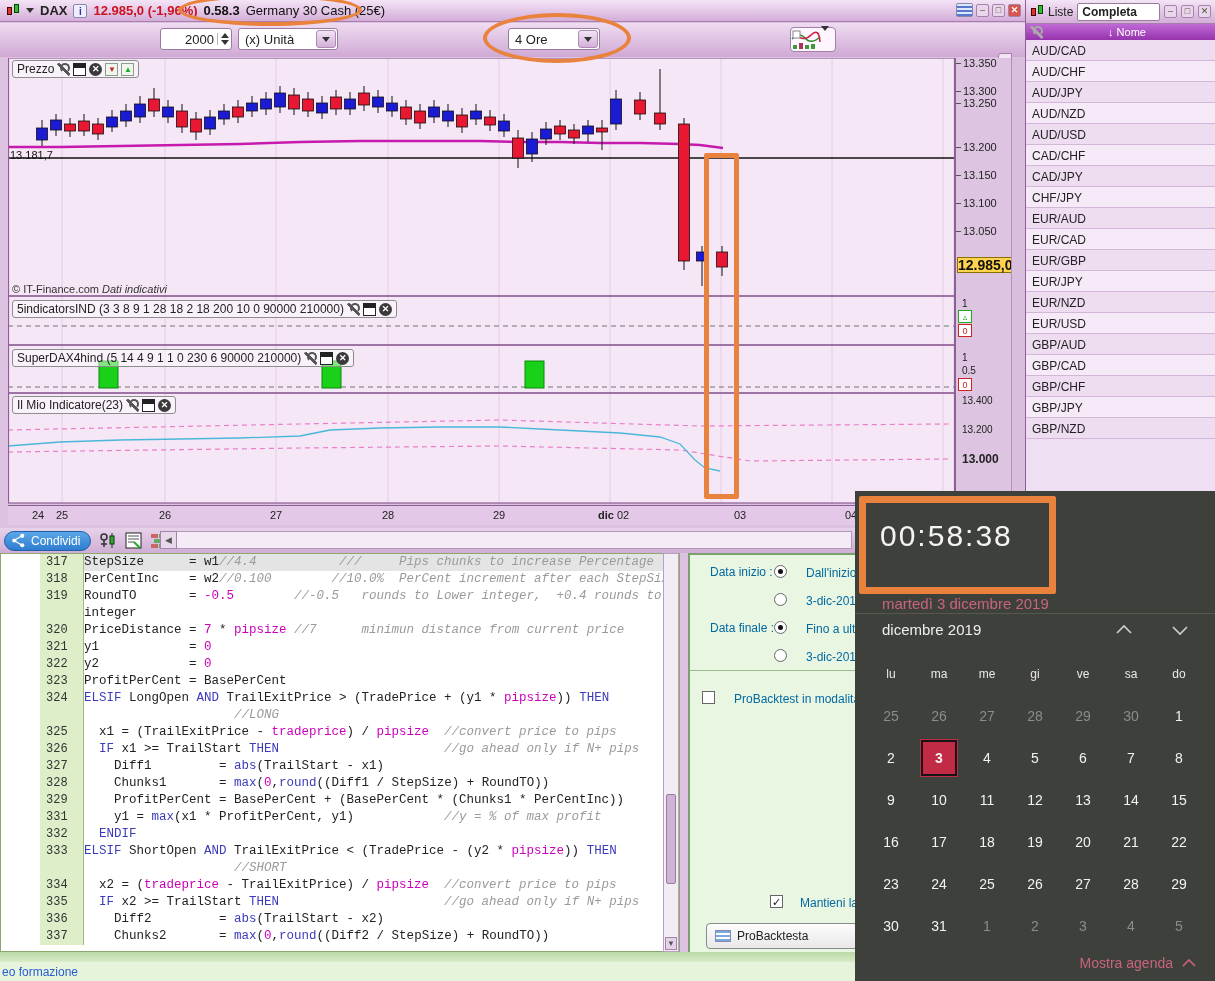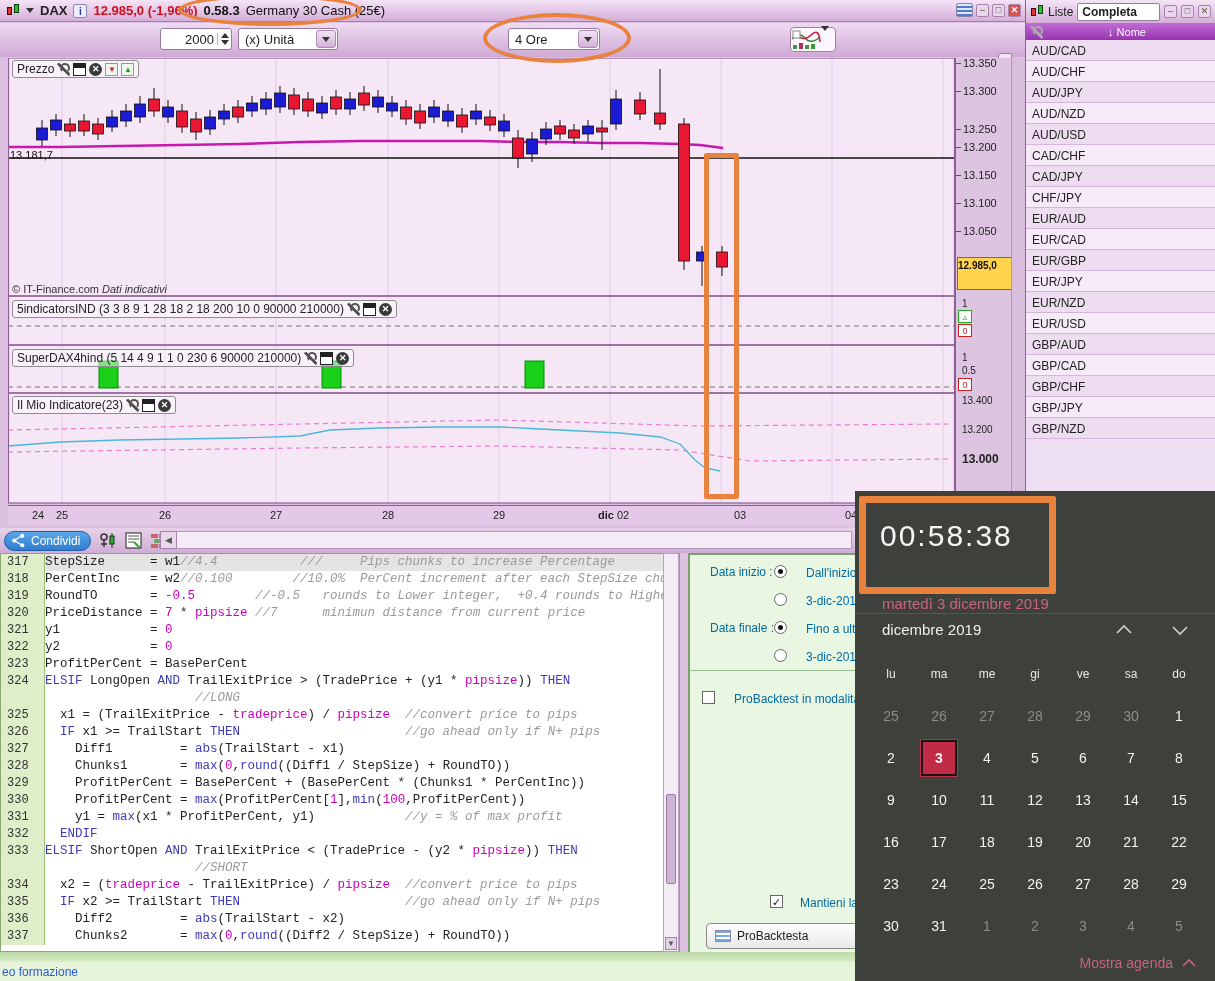--- a/index.html
+++ b/index.html
@@ -70,40 +70,40 @@
      text-align:center; line-height:13px; }
   .ico-arr { border:1px solid #8aa08a; background:#eef6ee; text-align:center; line-height:11px; font-size:8px; }
   .hline-label { position:absolute; left:10px; top:149px; font-size:11px; color:#111; }
   #copyright { position:absolute; left:12px; top:283px; font-size:11px; color:#333; }
   #copyright .it { font-style:italic;text-align:right; }
 
   
   #price-axis { left:955px; top:58px; width:70px; height:447px; background:#ddc4e1; border-left:1px solid #8d5f96; }
   .ptick { position:absolute; left:7px; font-size:11px; color:#222; }
   .ptick::before { content:""; position:absolute; left:-7px; top:6px; width:5px; height:1px; background:#555; }
-  #last-price-tag { position:absolute; left:1px; top:199px; width:56px; height:33px; background:#ffd34d;
-    border:1px solid #8a7000; font-size:10px; font-weight:bold; text-align:left; line-height:15px; color:#111; }
+  #last-price-tag { position:absolute; left:1px; top:199px; width:56px; height:16px; background:#ffd34d;
+    border:1px solid #8a7000; font-size:14px; font-weight:bold; text-align:left; line-height:15px; color:#111; }
 
   
   #xaxis { left:8px; top:505px; width:947px; height:20px; background:#e3c9e7; border-top:1px solid #8d5f96; }
   .xtick { position:absolute; top:3px; font-size:11px; color:#222; }
   .xtick b { font-weight:bold; }
 
   
   #sharebar { left:0; top:528px; width:1025px; height:25px; background:linear-gradient(#e7d2ea,#cfaed5);
     display:flex; align-items:center; gap:8px; padding:0 4px; }
   #share-btn { height:20px; background:linear-gradient(#5aa7e8,#2f7dd0); color:#fff; border:1px solid #1f5fa8;
     border-radius:10px; display:flex; align-items:center; gap:5px; padding:0 10px 0 6px; font-size:12px; }
   .sb-ico { width:15px; height:15px; }
   #hscroll { position:absolute; left:160px; top:531px; width:692px; height:18px; display:flex; }
   #hscroll .larr { width:17px; height:18px; background:#e9d8ec; border:1px solid #a583ab; text-align:center; line-height:16px; font-size:9px; color:#555; }
   #hscroll .track { flex:1; background:#f4ebf6; border:1px solid #b597bb; border-left:none; }
 
   
-  #code-panel { left:0; top:553px; width:680px; height:399px; background:#fff; border:1px solid #8aa86f; overflow:hidden; }
+  #code-panel { left:0; top:553px; width:680px; height:399px; background:#fff; border:1px solid #8aa86f; overflow:hidden;padding-left:39px; }
   .code-row { display:flex; height:17px; line-height:17px; white-space:pre; }
   .code-row.hl { background:#e4e4e4; }
   .gut { flex:0 0 44px; background:#ddeec9; border-right:1px solid #9cc07c; color:#333;
     font-family:"Liberation Mono", monospace; font-size:12px; text-align:left; padding-left:6px; }
   .cod { flex:1; font-family:"Liberation Mono", monospace; font-size:12.5px; color:#222; overflow:hidden; }
   .cod .kw { color:#3b3bbb; }
   .cod .num { color:#cc00bb; }
   .cod .mg { color:#cc00bb; }
   .cod .com { color:#9a9a9a; font-style:italic; }
   #code-vscroll { left:663px; top:553px; width:16px; height:399px; background:#f2ecf5; border:1px solid #b9a0bf; }
@@ -378,21 +378,21 @@
 
   <div class="hline-label abs">13.181,7</div>
   <div id="copyright">
     <span>© IT-Finance.com</span> <span class="it">Dati indicativi</span>
   </div>
 
   <div id="price-axis" class="abs">
     <div id="price-ticks">
         <div class="ptick" style="top: -1px;">13.350</div>
         <div class="ptick" style="top: 27px;">13.300</div>
-        <div class="ptick" style="top: 65px;">13.250</div>
+        <div class="ptick" style="top: 39px;">13.250</div>
         <div class="ptick" style="top: 83px;">13.200</div>
         <div class="ptick" style="top: 111px;">13.150</div>
         <div class="ptick" style="top: 139px;">13.100</div>
         <div class="ptick" style="top: 167px;">13.050</div>
       </div>
     <div id="last-price-tag">12.985,0</div>
   </div>
   <div class="abs" style="left:1011px; top:58px; width:14px; height:467px; background:#d9bedd; border-left:1px solid #b293b8;"></div>
 
   <div id="mini-axes">
@@ -451,32 +451,32 @@
   <div id="hscroll" class="abs">
     <span class="larr">◀</span>
       <span class="track"></span>
   </div>
 
   <div id="code-panel" class="abs">
     <div id="code-lines">
         <div class="code-row hl"><span class="gut">317</span><span class="cod">StepSize      = w1<span class="com">//4.4           ///     Pips chunks to increase Percentage</span></span></div>
         <div class="code-row"><span class="gut">318</span><span class="cod">PerCentInc    = w2<span class="com">//0.100        //10.0%  PerCent increment after each StepSize chunk</span></span></div>
         <div class="code-row"><span class="gut">319</span><span class="cod">RoundTO       = <span class="num">-0.5</span>        <span class="com">//-0.5   rounds to Lower integer,  +0.4 rounds to Higher</span></span></div>
+        <div class="code-row"><span class="gut"></span><span class="cod">integer</span></div>
         <div class="code-row"><span class="gut">320</span><span class="cod">PriceDistance = <span class="num">7</span> * <span class="mg">pipsize</span> <span class="com">//7      minimun distance from current price</span></span></div>
         <div class="code-row"><span class="gut">321</span><span class="cod">y1            = <span class="num">0</span></span></div>
         <div class="code-row"><span class="gut">322</span><span class="cod">y2            = <span class="num">0</span></span></div>
         <div class="code-row"><span class="gut">323</span><span class="cod">ProfitPerCent = BasePerCent</span></div>
         <div class="code-row"><span class="gut">324</span><span class="cod"><span class="kw">ELSIF</span> LongOpen <span class="kw">AND</span> TrailExitPrice &gt; (TradePrice + (y1 * <span class="mg">pipsize</span>)) <span class="kw">THEN</span></span></div>
         <div class="code-row"><span class="gut"></span><span class="cod">                    <span class="com">//LONG</span></span></div>
         <div class="code-row"><span class="gut">325</span><span class="cod">  x1 = (TrailExitPrice - <span class="mg">tradeprice</span>) / <span class="mg">pipsize</span>  <span class="com">//convert price to pips</span></span></div>
         <div class="code-row"><span class="gut">326</span><span class="cod">  <span class="kw">IF</span> x1 &gt;= TrailStart <span class="kw">THEN</span>                      <span class="com">//go ahead only if N+ pips</span></span></div>
         <div class="code-row"><span class="gut">327</span><span class="cod">    Diff1         = <span class="kw">abs</span>(TrailStart - x1)</span></div>
         <div class="code-row"><span class="gut">328</span><span class="cod">    Chunks1       = <span class="kw">max</span>(<span class="num">0</span>,<span class="kw">round</span>((Diff1 / StepSize) + RoundTO))</span></div>
         <div class="code-row"><span class="gut">329</span><span class="cod">    ProfitPerCent = BasePerCent + (BasePerCent * (Chunks1 * PerCentInc))</span></div>
-        <div class="code-row"><span class="gut">330</span><span class="cod">    ProfitPerCent = <span class="kw">max</span>(ProfitPerCent[<span class="num">1</span>],<span class="kw">min</span>(<span class="num">100</span>,ProfitPerCent))</span></div>
         <div class="code-row"><span class="gut">331</span><span class="cod">    y1 = <span class="kw">max</span>(x1 * ProfitPerCent, y1)            <span class="com">//y = % of max profit</span></span></div>
         <div class="code-row"><span class="gut">332</span><span class="cod">  <span class="kw">ENDIF</span></span></div>
         <div class="code-row"><span class="gut">333</span><span class="cod"><span class="kw">ELSIF</span> ShortOpen <span class="kw">AND</span> TrailExitPrice &lt; (TradePrice - (y2 * <span class="mg">pipsize</span>)) <span class="kw">THEN</span></span></div>
         <div class="code-row"><span class="gut"></span><span class="cod">                    <span class="com">//SHORT</span></span></div>
         <div class="code-row"><span class="gut">334</span><span class="cod">  x2 = (<span class="mg">tradeprice</span> - TrailExitPrice) / <span class="mg">pipsize</span>  <span class="com">//convert price to pips</span></span></div>
         <div class="code-row"><span class="gut">335</span><span class="cod">  <span class="kw">IF</span> x2 &gt;= TrailStart <span class="kw">THEN</span>                      <span class="com">//go ahead only if N+ pips</span></span></div>
         <div class="code-row"><span class="gut">336</span><span class="cod">    Diff2         = <span class="kw">abs</span>(TrailStart - x2)</span></div>
         <div class="code-row"><span class="gut">337</span><span class="cod">    Chunks2       = <span class="kw">max</span>(<span class="num">0</span>,<span class="kw">round</span>((Diff2 / StepSize) + RoundTO))</span></div>
       </div>
   </div>

